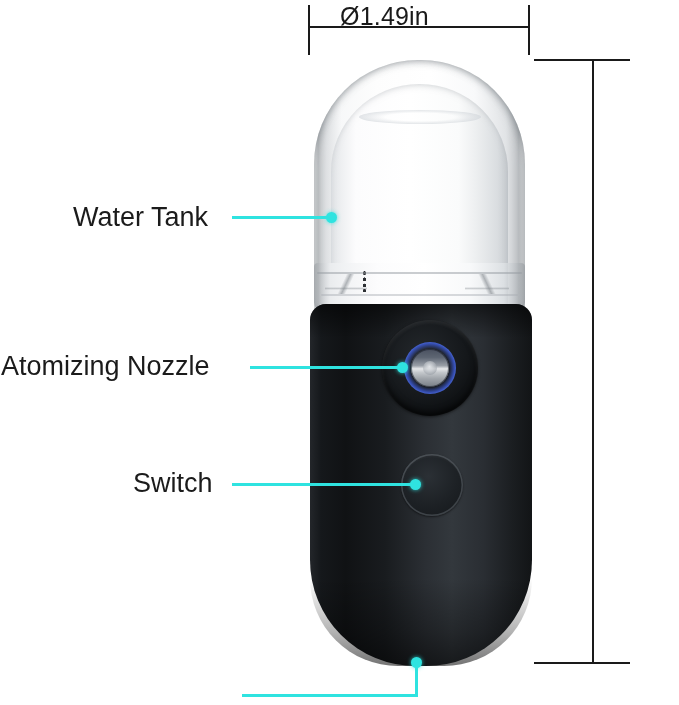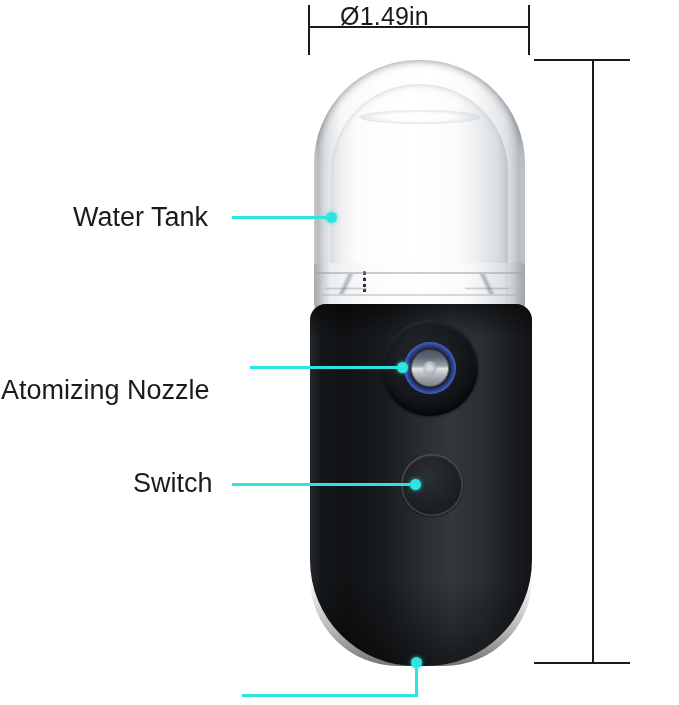--- a/index.html
+++ b/index.html
@@ -320,21 +320,21 @@
     height: 11px;
     border-radius: 50%;
     background: #2fe3e0;
     box-shadow: 0 0 4px rgba(47,227,224,0.85);
   }
 
   #label-water-tank { left: 73px;  top: 204px; }
   #leader-water-tank-line { left: 232px; top: 216px; width: 100px; }
   #leader-water-tank-dot  { left: 326px; top: 212px; }
 
-  #label-nozzle { left: 1px; top: 353px; margin-top: 24px; }
+  #label-nozzle { left: 1px; top: 353px; }
   #leader-nozzle-line { left: 250px; top: 366px; width: 155px; }
   #leader-nozzle-dot  { left: 397px; top: 362px; }
 
   #label-switch { left: 133px; top: 470px; }
   #leader-switch-line { left: 232px; top: 483px; width: 185px; }
   #leader-switch-dot  { left: 410px; top: 479px; }
 
   #label-usb { left: 114px; top: 676px; }
   #leader-usb-h { left: 242px; top: 694px; width: 176px; }
   #leader-usb-v { left: 415px; top: 664px; height: 33px; }

